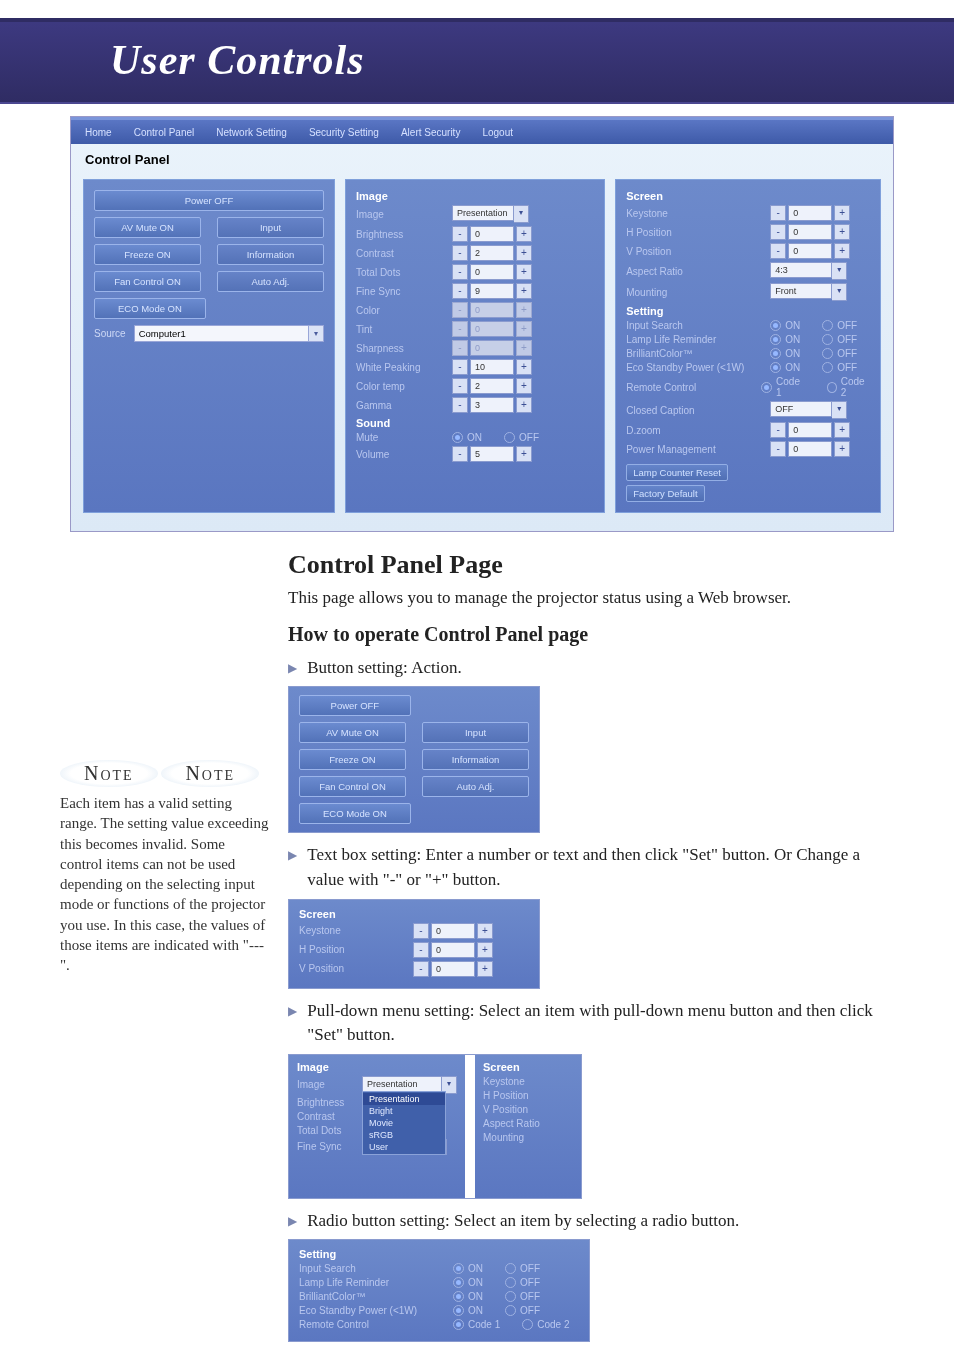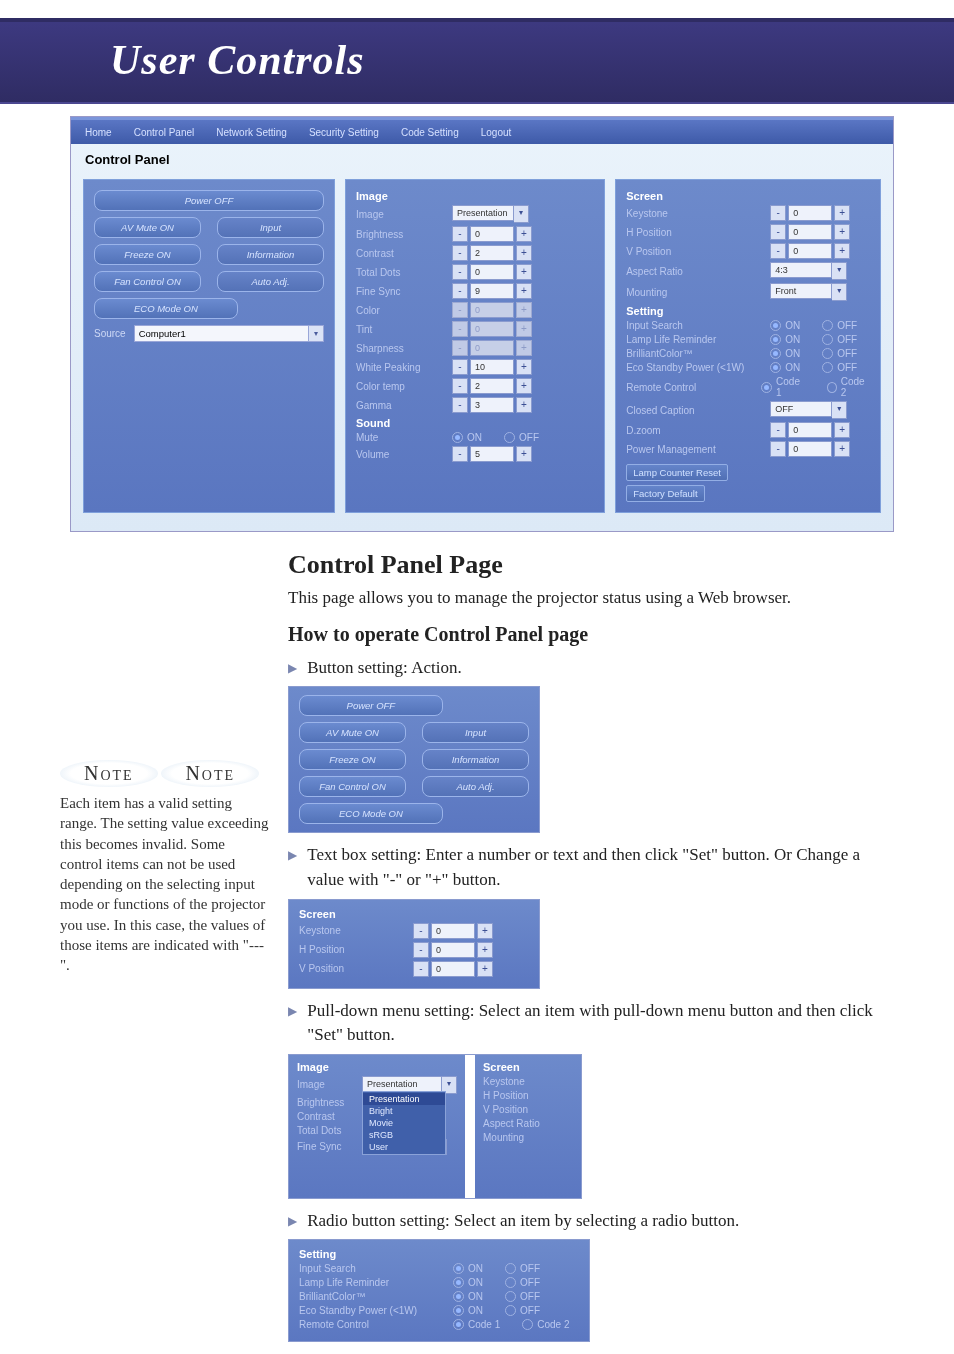--- a/index.html
+++ b/index.html
@@ -8,21 +8,21 @@
   .title-text { color:#fff; font-style:italic; font-family:Georgia, 'Times New Roman', serif; font-size:42px; font-weight:bold; letter-spacing:1px; }
   .thin-rule { height:2px; background:#4b4790; margin-bottom:12px; }
 
   .cp-outer { border:1px solid #9a99c7; margin:0 60px 12px 70px; background:linear-gradient(#eaf3fb,#dce9f6); font-family: Tahoma, Verdana, sans-serif; font-size:10px; color:#aeb8dd; }
   .cp-tabs { background:linear-gradient(#5a76c4,#3e5aa8); height:24px; display:flex; align-items:center; padding:0 14px; gap:22px; color:#d5e0ff; border-top:3px solid #7b95da; }
   .cp-tab { cursor:default; }
   .cp-heading { color:#000; font-weight:bold; font-size:13px; padding:8px 14px 12px; font-family: Arial, sans-serif; }
   .cp-body { display:flex; gap:10px; padding:0 12px 18px; }
 
   .cp-left { width:230px; background:linear-gradient(#6d8acb,#5a76c0); border:1px solid #7fa0db; padding:10px; }
-  .pill-btn, .pill-btn2 { display:block; text-align:center; padding:4px 18px; border:1px solid #9bb4ea; border-radius:8px; color:#d6e3ff; background:linear-gradient(#6b8bd0,#5272b8); font-size:9.5px; margin-bottom:6px;font-style:italic; }
+  .pill-btn, .pill-btn2 { display:block; text-align:center; padding:4px 2px; border:1px solid #9bb4ea; border-radius:2px; color:#d6e3ff; background:linear-gradient(#6b8bd0,#5272b8); font-size:9.5px; margin-bottom:6px; }
   .pill-row { display:flex; gap:16px; }
   .pill-row .pill-btn, .pill-row .pill-btn2 { flex:1; }
   .pill-btn2 { background:linear-gradient(#6683c8,#5472b7); }
   .cp-src-row { display:flex; align-items:center; gap:8px; margin-top:4px; color:#cdd8f5; }
   .cp-src-row .combo { flex:1; display:flex; }
   .combo input { border:1px solid #99a6d8; background:#f4f6fc; font-size:9.5px; padding:2px 4px; flex:1; min-width:0; }
   .combo .dd { width:14px; background:#dbe3f6; border:1px solid #99a6d8; border-left:none; color:#4b5d9d; display:flex; align-items:center; justify-content:center; font-size:8px; }
 
   .cp-mid, .cp-right { flex:1; background:linear-gradient(#6d8acb,#5a76c0); border:1px solid #7fa0db; padding:10px; }
   .sec-h { color:#fff; font-weight:bold; font-size:11px; margin-bottom:2px; }
@@ -69,21 +69,21 @@
 <div class="top-rule"></div>
 <div class="title-band"><span class="title-text">User Controls</span></div>
 <div class="thin-rule"></div>
 
 <div class="cp-outer">
   <div class="cp-tabs">
     <span class="cp-tab">Home</span>
     <span class="cp-tab">Control Panel</span>
     <span class="cp-tab">Network Setting</span>
     <span class="cp-tab">Security Setting</span>
-    <span class="cp-tab">Code Setting</span>
+    <span class="cp-tab">Alert Security</span>
     <span class="cp-tab">Logout</span>
   </div>
   <div class="cp-heading">Control Panel</div>
   <div class="cp-body">
 
     <div class="cp-left">
       <span class="pill-btn">Power OFF</span>
       <div class="pill-row">
         <span class="pill-btn">AV Mute ON</span>
         <span class="pill-btn2">Input</span>

